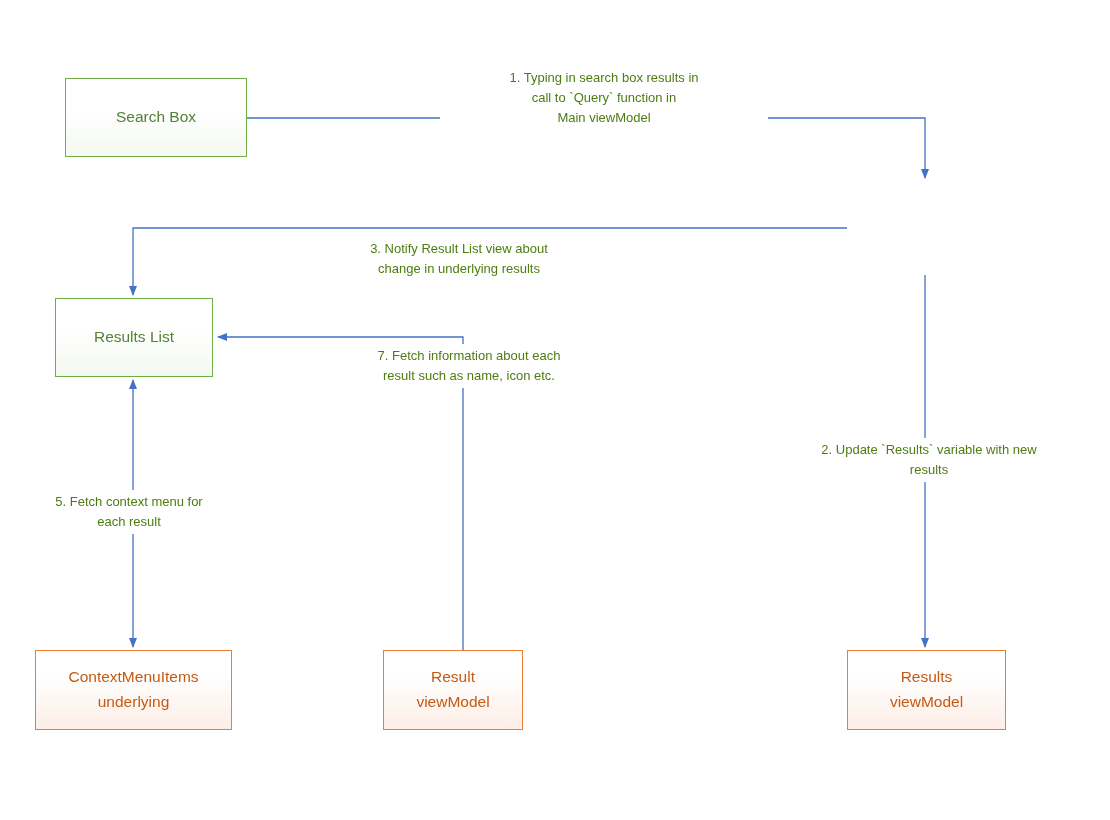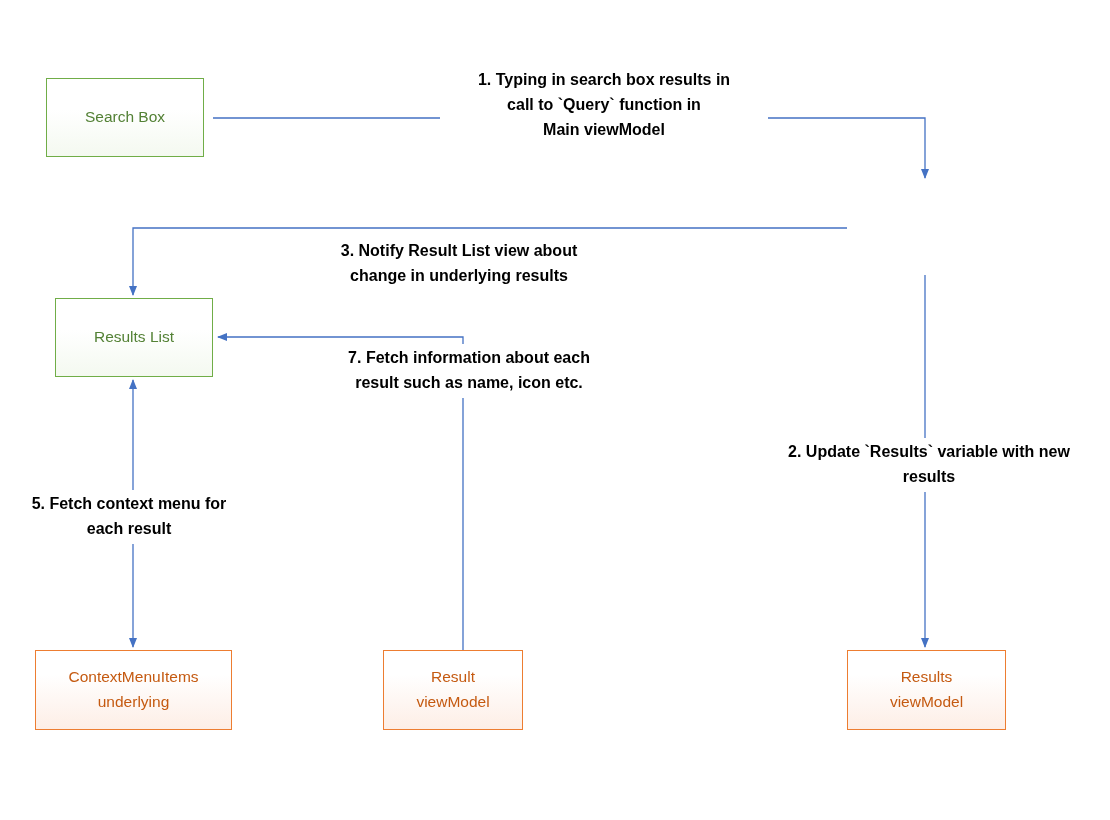--- a/index.html
+++ b/index.html
@@ -42,28 +42,27 @@
     color: #538135;
     background: linear-gradient(180deg, #ffffff 40%, #f4f9f0 100%);
   }
   .box.orange {
     border: 1px solid #ed7d31;
     color: #c55a11;
     background: linear-gradient(180deg, #ffffff 30%, #fdeee6 100%);
   }
   .note {
     position: absolute;
-    color: #000000;
+    color: #4d7c0f;
     background: #ffffff;
     text-align: center;
-    font-size: 16px;
+    font-size: 13px;
     line-height: 1.55;
     white-space: pre-line;
     padding: 2px 4px;
-    font-weight: bold;
   }
 </style>
 </head>
 <body>
 
 <div class="canvas">
 
   <svg class="arrow-layer" width="1110" height="820" viewBox="0 0 1110 820" xmlns="http://www.w3.org/2000/svg">
     <defs>
       <marker id="ah" viewBox="0 0 10 8" refX="9" refY="4" markerWidth="10" markerHeight="8" orient="auto-start-reverse" markerUnits="userSpaceOnUse">
@@ -86,21 +85,21 @@
 
   <div class="note" style="left:320px; top:344px; width:290px;">7. Fetch information about each
 result such as name, icon etc.</div>
 
   <div class="note" style="left:758px; top:438px; width:334px;">2. Update `Results` variable with new
 results</div>
 
   <div class="note" style="left:5px; top:490px; width:240px;">5. Fetch context menu for
 each result</div>
 
-  <div class="box green" style="left:46px; top:78px; width:158px; height:79px;">
+  <div class="box green" style="left:65px; top:78px; width:182px; height:79px;">
     <span>Search Box</span>
   </div>
 
 
   <div class="box green" style="left:55px; top:298px; width:158px; height:79px;">
     <span>Results List</span>
   </div>
 
   <div class="box orange" style="left:35px; top:650px; width:197px; height:80px;">
     <span>ContextMenuItems

